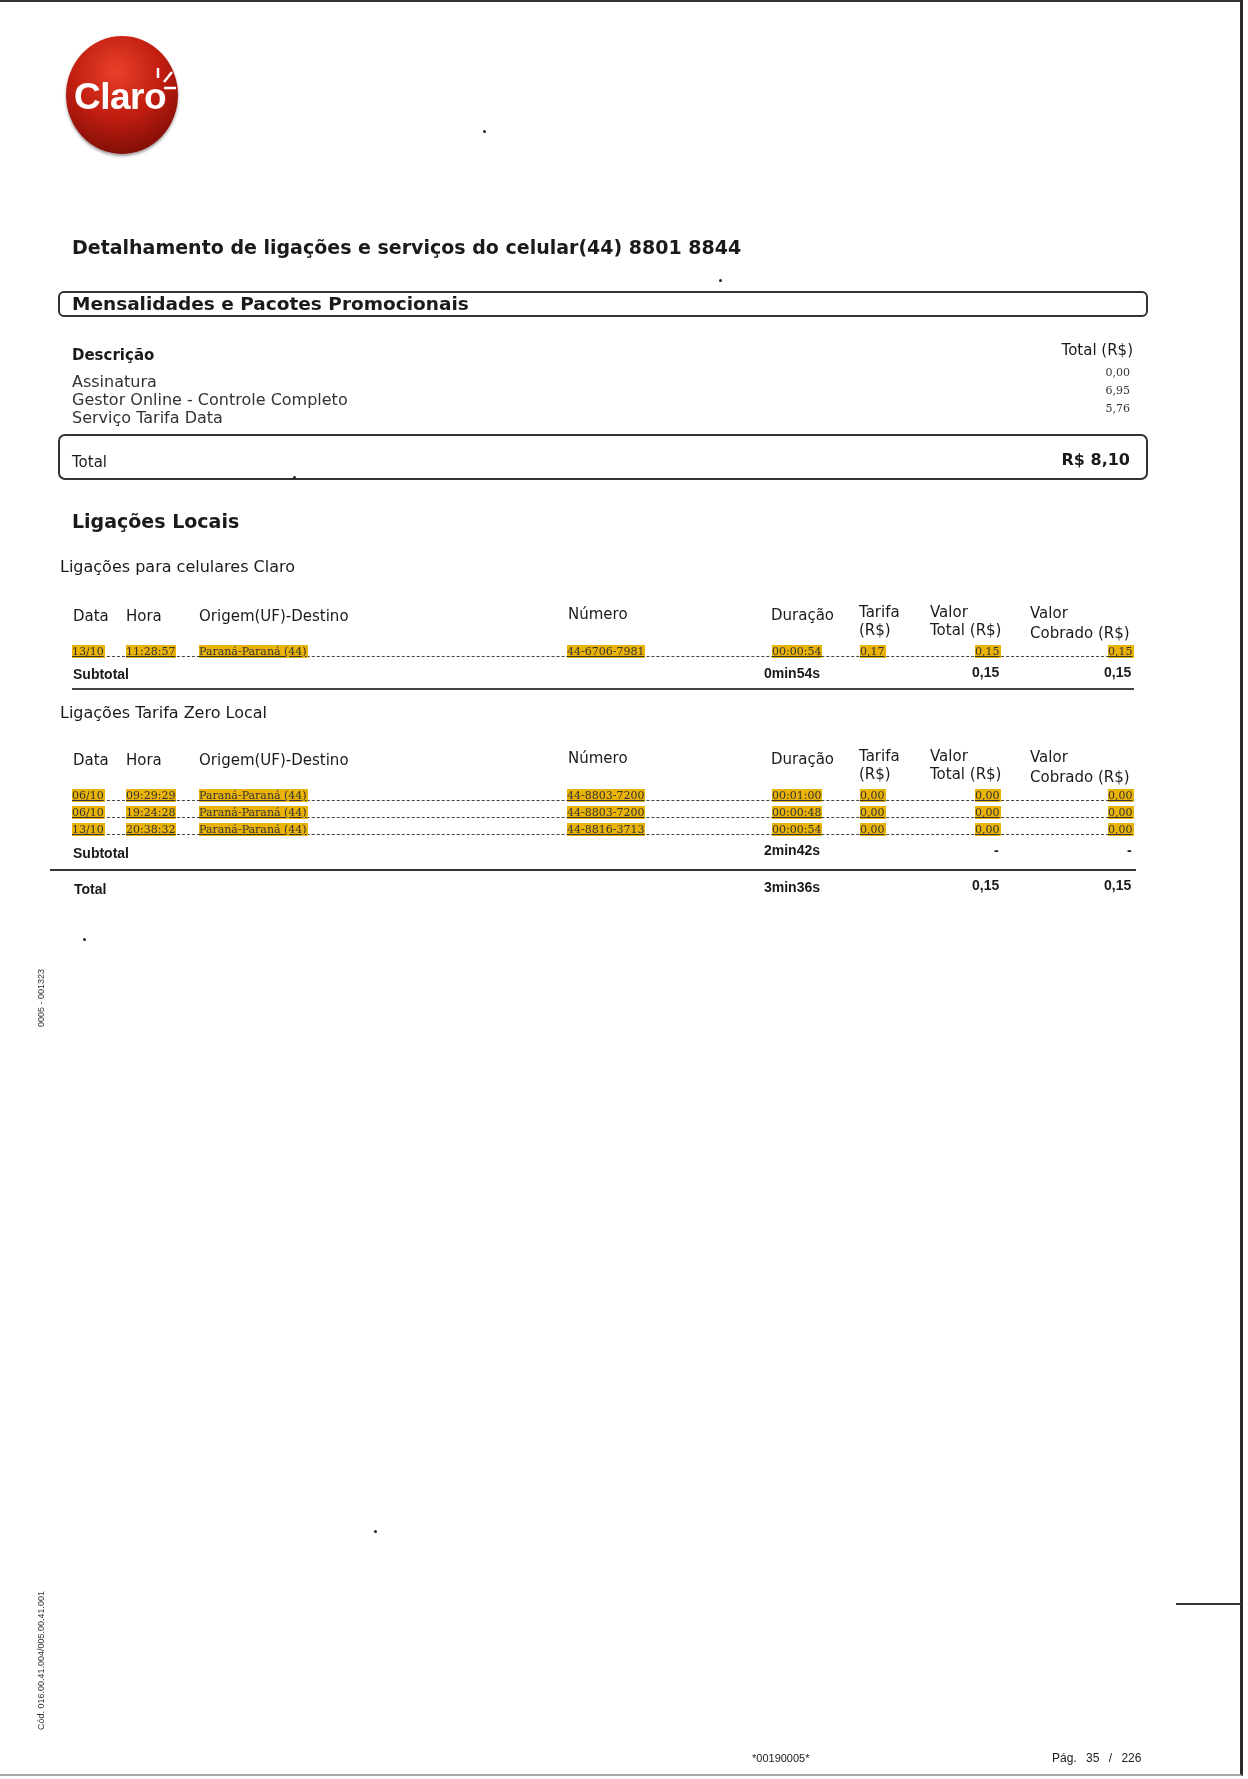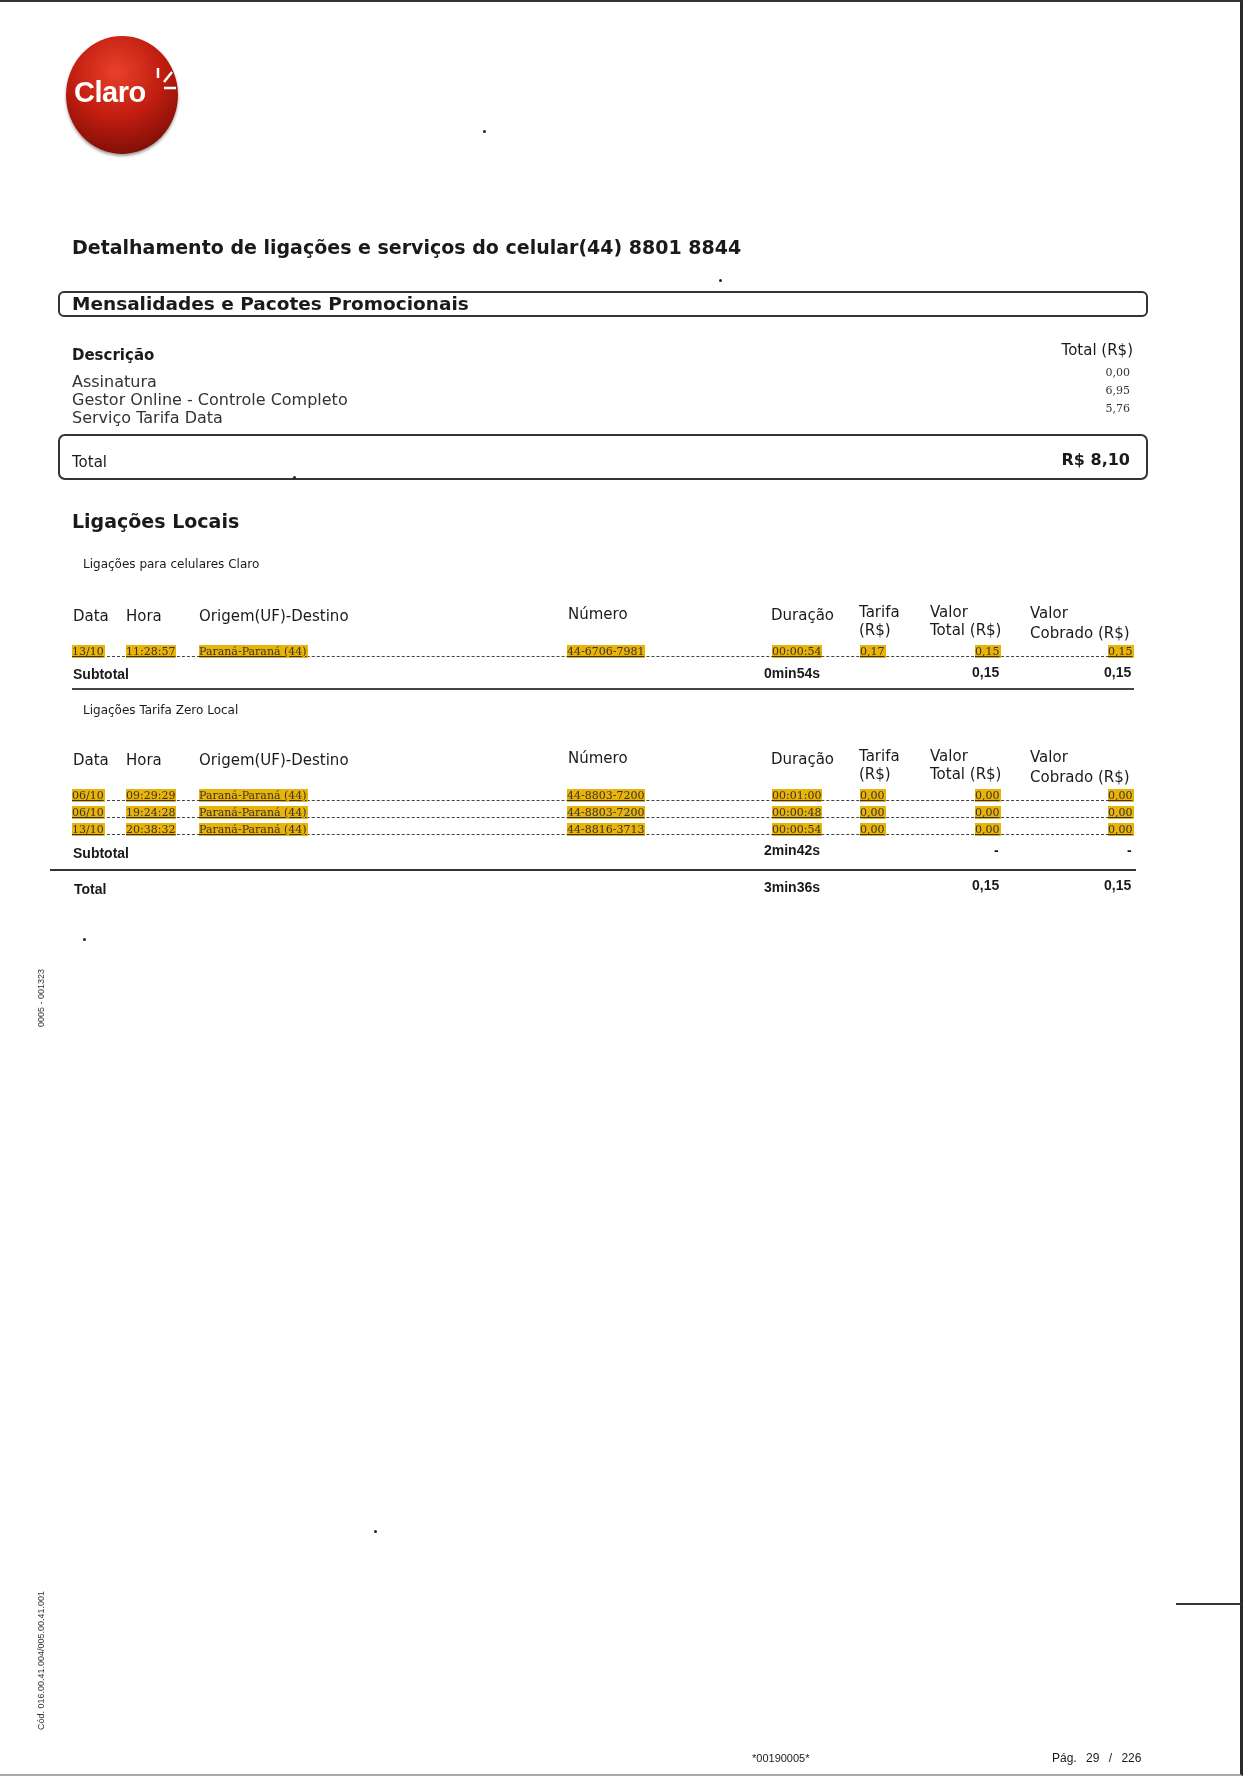--- a/index.html
+++ b/index.html
@@ -2,34 +2,34 @@
 <html><head>
 <meta charset="utf-8">
 <style>
   html, body { margin:0; padding:0; }
   body { width:1248px; height:1779px; background:#ffffff; position:relative; overflow:hidden;
          font-family:"DejaVu Sans", sans-serif; color:#1a1a1a; }
   .page-border { position:absolute; left:0; top:0; width:1243px; height:1776px; border-right:3px solid #2a2a2a; border-bottom:2px solid #aaa; border-top:2px solid #333; box-sizing:border-box; }
   .logo { position:absolute; left:66px; top:36px; width:112px; height:118px; border-radius:50%;
           background: radial-gradient(circle at 45% 30%, #e8412a 0%, #c01d10 45%, #7a0d06 85%, #5a0804 100%);
           box-shadow: 0 2px 3px rgba(0,0,0,0.4); }
-  .logo-text { position:absolute; left:8px; top:40px; font-family:"Liberation Sans", sans-serif; font-weight:bold; font-size:29px; color:#fff; letter-spacing:-0.5px; }
+  .logo-text { position:absolute; left:8px; top:40px; font-family:"Liberation Sans", sans-serif; font-weight:bold; font-size:37px; color:#fff; letter-spacing:-0.5px; }
   .logo-rays { position:absolute; left:88px; top:30px; width:22px; height:34px; }
   .doc-title { position:absolute; left:72px; top:236px; font-size:19px; font-weight:bold; color:#1a1a1a; }
   .box-header { position:absolute; left:58px; top:291px; width:1090px; height:26px; border:2px solid #333; border-radius:6px; box-sizing:border-box; }
   .box-header-title { position:absolute; left:12px; top:0px; font-size:18.5px; font-weight:bold; }
   .desc-head { position:absolute; left:72px; top:346px; font-size:15px; font-weight:bold; }
   .total-head { position:absolute; right:115px; top:341px; font-size:15px; }
   .desc-item { position:absolute; left:72px; font-size:16px; color:#333; }
   .desc-val { position:absolute; right:118px; font-size:11px; color:#333; font-family:"DejaVu Serif", serif; }
   .box-total { position:absolute; left:58px; top:434px; width:1090px; height:46px; border:2px solid #333; border-radius:7px; box-sizing:border-box; }
   .box-total-label { position:absolute; left:12px; top:17px; font-size:15px; }
   .box-total-value { position:absolute; right:16px; top:14px; font-size:16px; font-weight:bold; }
   .section-title { position:absolute; left:72px; top:510px; font-size:19px; font-weight:bold; }
-  .sub-title { position:absolute; left:83px; font-size:12px; }
+  .sub-title { position:absolute; left:60px; font-size:16px; }
   .th { position:absolute; font-size:15px; line-height:18px; }
   .row { position:absolute; left:72px; width:1062px; height:16px; font-family:"DejaVu Serif", serif; font-size:11px; color:#333; }
   .row .cell { position:absolute; top:0; background:#eab308; padding-right:1px; text-decoration:underline; }
   .row .leader { position:absolute; left:0; right:0; top:11px; border-bottom:1px dashed #444; }
   .subtotal { position:absolute; font-family:"Liberation Sans", sans-serif; font-weight:bold; font-size:14px; }
   .hline { position:absolute; left:72px; width:1062px; border-bottom:2px solid #444; }
   .hline-wide { position:absolute; left:50px; width:1086px; border-bottom:2px solid #333; }
   .vert-text { position:absolute; font-family:"Liberation Sans", sans-serif; font-size:9px; color:#333; transform:rotate(-90deg); transform-origin:left top; white-space:nowrap; }
   .footer-code { position:absolute; left:752px; top:1752px; font-family:"Liberation Sans", sans-serif; font-size:11px; }
   .footer-page { position:absolute; left:1052px; top:1751px; font-family:"Liberation Sans", sans-serif; font-size:12px; word-spacing:6px; }
@@ -169,15 +169,15 @@
 <div class="speck" style="left:719px;top:279px"></div>
 <div class="speck" style="left:293px;top:476px"></div>
 <div class="speck" style="left:83px;top:938px"></div>
 <div class="speck" style="left:374px;top:1530px"></div>
 
 <div class="edge-mark"></div>
 
 <div class="footer-code">*00190005*</div>
 <div class="footer-page">
   <span>Pág.</span>
-  <span>29 /</span>
+  <span>35 /</span>
   <span>226</span>
 </div>
 
 </body></html>

